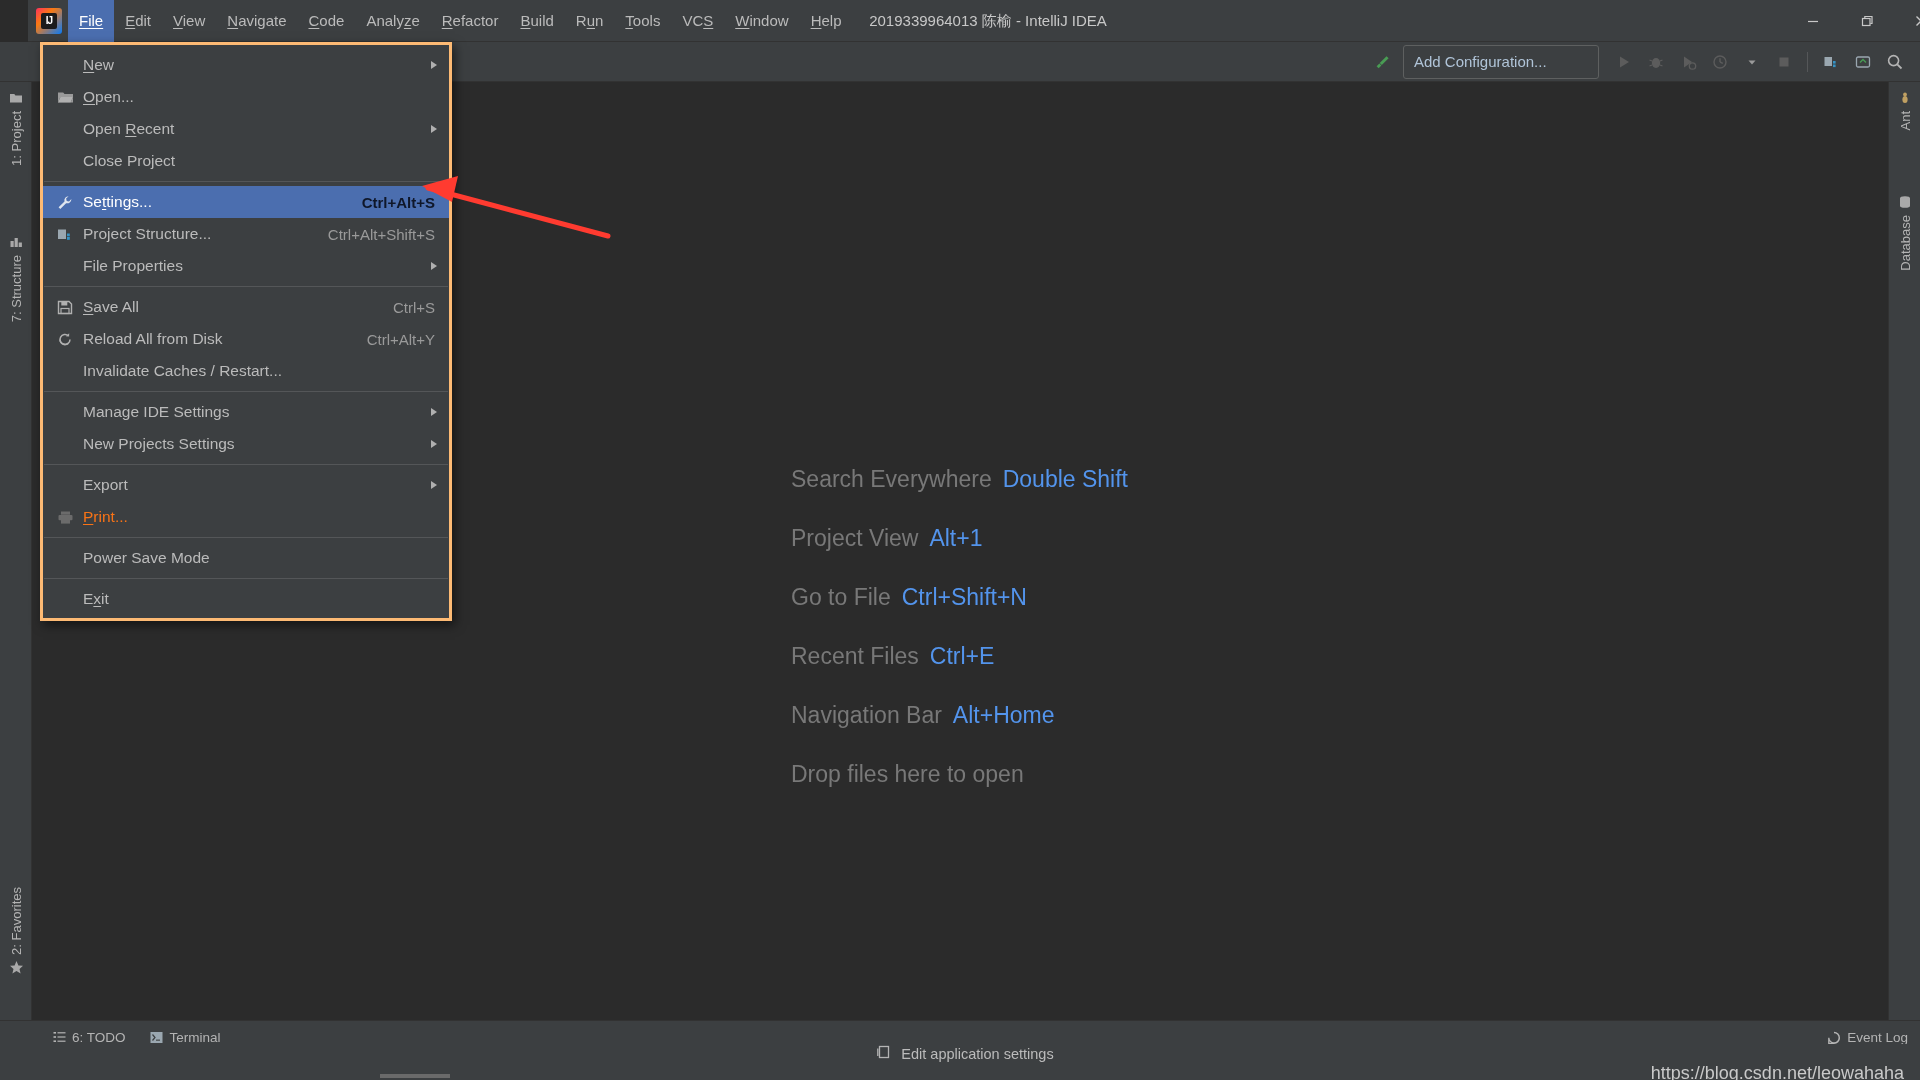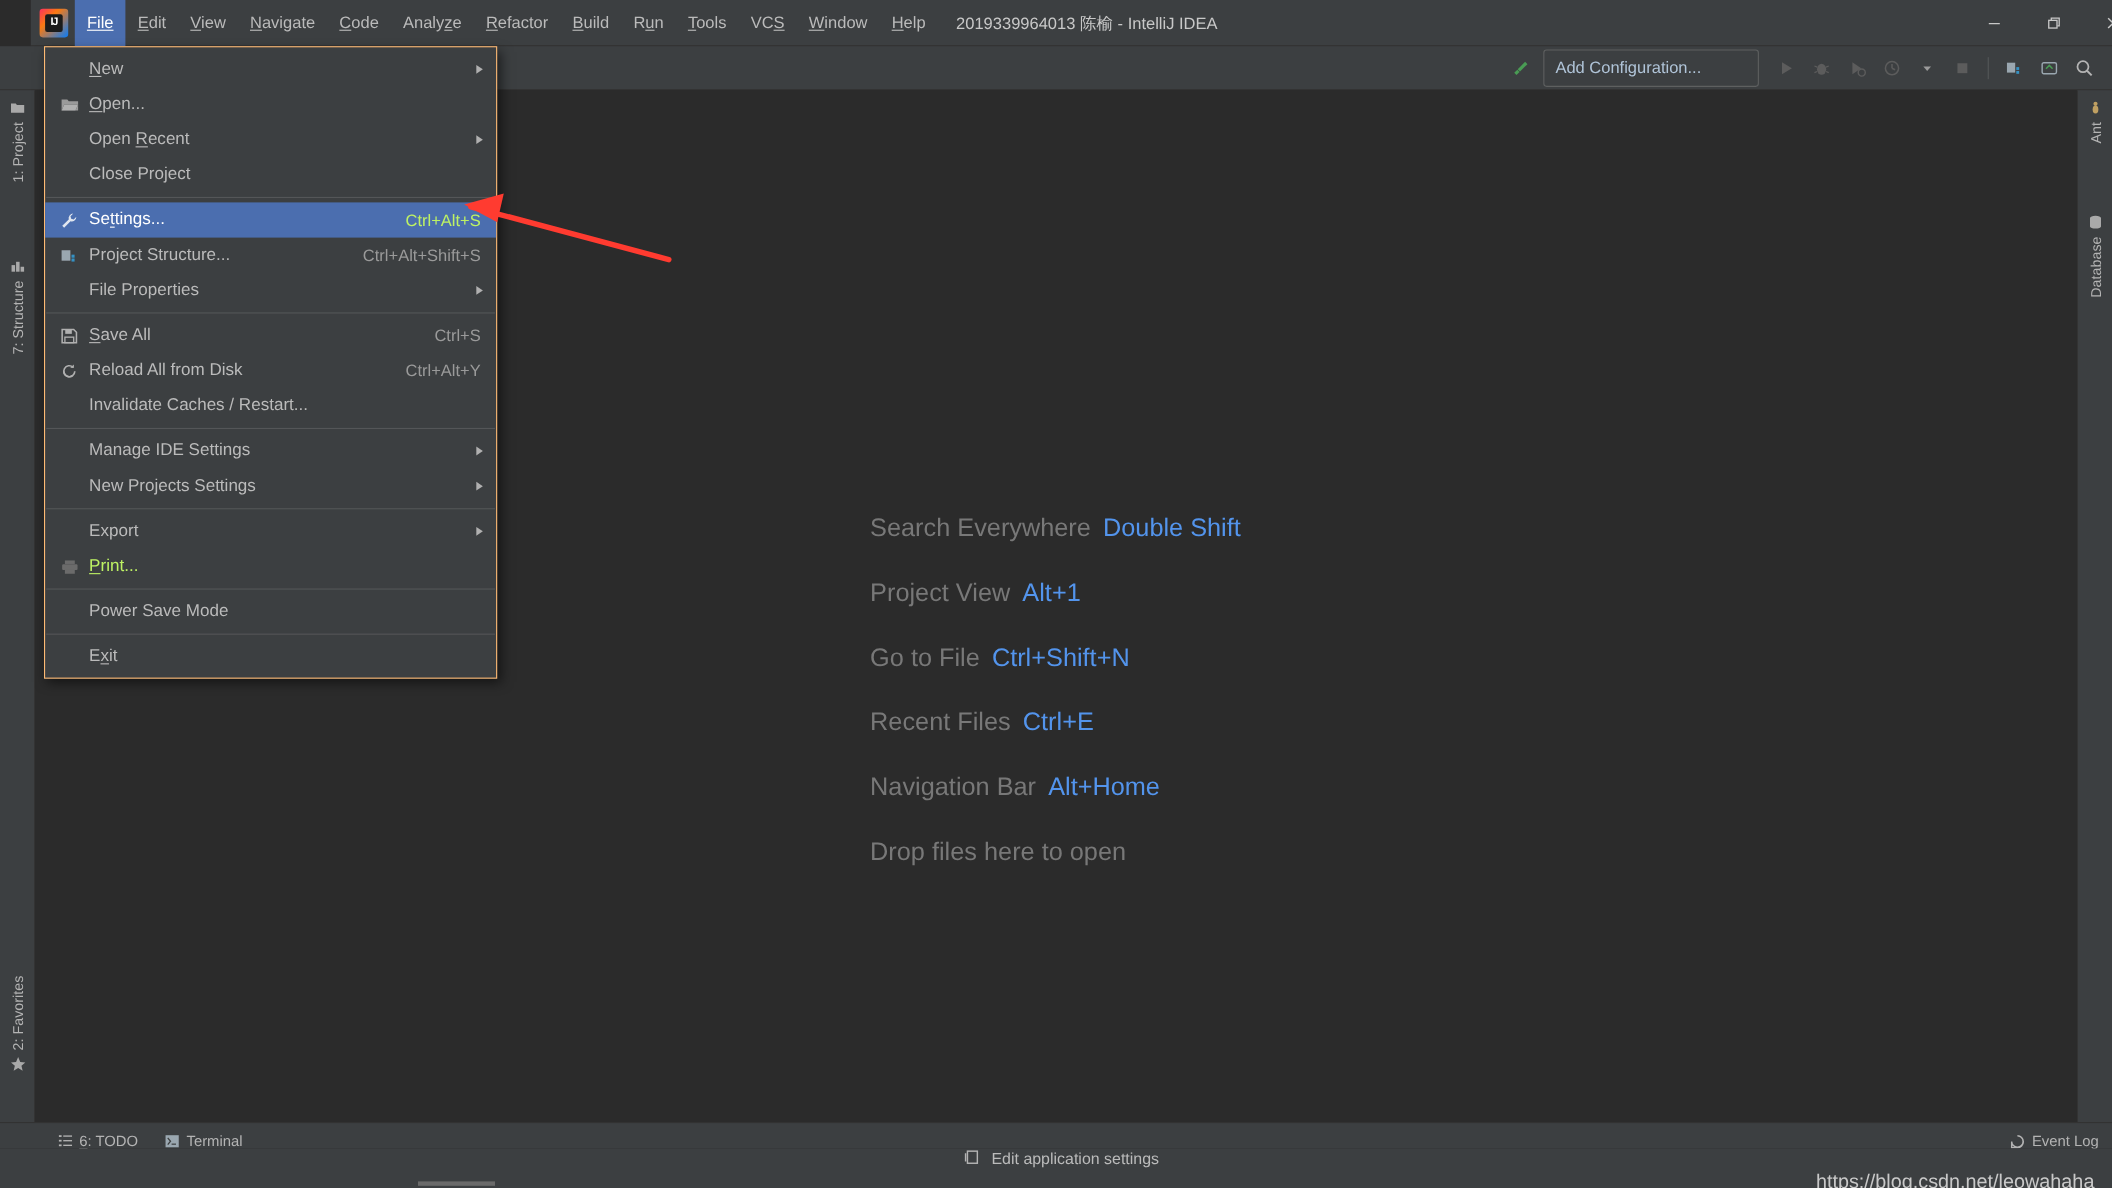--- a/index.html
+++ b/index.html
@@ -103,39 +103,39 @@
   }
   .wrow {
     height:59px; display:flex; align-items:center; gap:11px;
     font-size:23px; color:#787878; white-space:nowrap;
   }
   .wrow .key { color:#5394ec; }
 
   
   .popup {
     position:absolute; left:40px; top:42px; width:412px;
-    background:#3c3f41; border:1px solid #fdba74;
+    background:#3c3f41; border:3px solid #fdba74;
     box-shadow:3px 4px 10px rgba(0,0,0,.55);
     padding:4px 0 3px 0; z-index:50;
   }
   .mrow {
     position:relative; height:32px; display:flex; align-items:center;
     padding:0 8px 0 14px; font-size:15.5px; color:#bbbbbb; white-space:nowrap;
   }
   .mrow .mi { width:26px; flex:0 0 26px; display:flex; align-items:center; }
   .mrow .mtext { flex:1 1 auto; }
   .mrow .maccel { color:#9a9a9a; font-size:15px; padding-right:6px; }
   .mrow .marrow {
     position:absolute; right:12px; top:50%; transform:translateY(-50%);
     width:0; height:0; border-left:6px solid #b0b0b0;
     border-top:4.5px solid transparent; border-bottom:4.5px solid transparent;
   }
   .mrow.sel { background:#4b6eaf; color:#ffffff; }
-  .mrow.sel .maccel { color:#bef264; }
-  .mrow.disabled, .mrow.disabled .mtext { color:#bef264; }
+  .mrow.sel .maccel { color:#0f172a;font-weight:bold; }
+  .mrow.disabled, .mrow.disabled .mtext { color:#f97316; }
   .msep { height:1px; background:#545658; margin:4px 1px; }
   .mrow u { text-decoration:underline; }
 
   
   .arrow { position:absolute; left:420px; top:170px; z-index:60; pointer-events:none; }
 
   
   .bottombar {
     position:absolute; left:0; right:0; bottom:36px; height:24px;
     background:#3c3f41; border-top:1px solid #323232;

